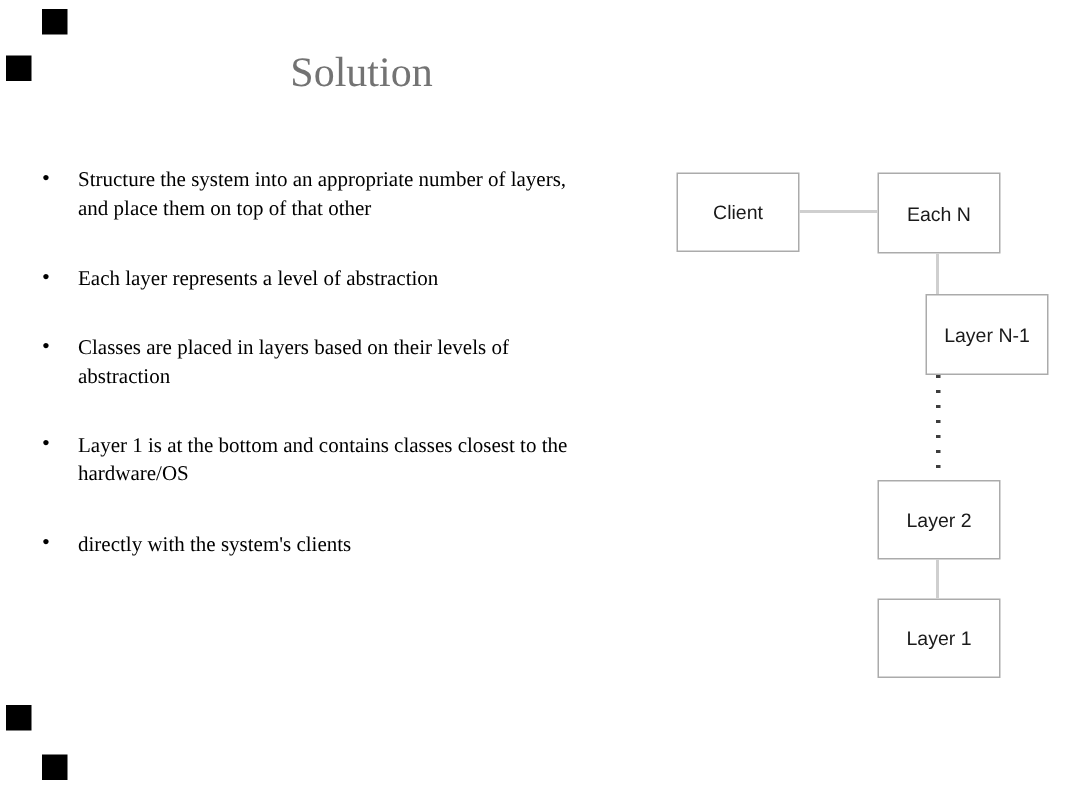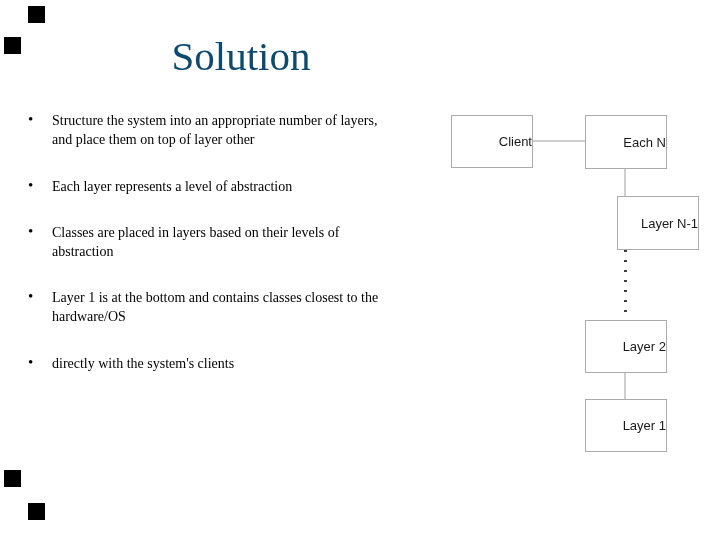--- a/index.html
+++ b/index.html
@@ -15,40 +15,40 @@
   .corner-mark { position:absolute; width:17px; height:17px; background:#000; }
   .cm-top-outer    { left:28px; top:6px; }
   .cm-top-inner    { left:4px;  top:37px; }
   .cm-bottom-inner { left:4px;  top:470px; }
   .cm-bottom-outer { left:28px; top:503px; }
 
   
   .title {
     position:absolute; left:0; top:33px; width:482px;
     text-align:center;
-    font-size:41px; line-height:1.15;
-    color:#0c4a6e;
+    font-size:28px; line-height:1.15;
+    color:#737373;
   }
 
   
   .bullet { position:absolute; left:28px; font-size:14px; line-height:19px; color:#000; }
   .bullet .dot { position:absolute; left:0; top:-1px; font-size:15px; }
   .bullet .lines { margin-left:24px; white-space:nowrap; }
   .b1 { top:111px; }
   .b2 { top:177px; }
   .b3 { top:223px; }
   .b4 { top:288px; }
   .b5 { top:354px; }
 
   
   .node {
     position:absolute; box-sizing:border-box;
     width:82px; height:53px;
     border:1px solid #ababab; background:#fff;
-    display:flex; align-items:center; justify-content:flex-end;
+    display:flex; align-items:center; justify-content:center;
     font-family:"Liberation Sans", sans-serif;
     font-size:13px; color:#1a1a1a;
   }
   .node-client  { left:451px; top:115px; }
   .node-layerN  { left:585px; top:115px; height:54px; }
   .node-layerN1 { left:585px; top:196px; height:54px;margin-left:32px; }
   .node-layer2  { left:585px; top:320px; }
   .node-layer1  { left:585px; top:399px; }
 
   .conn { position:absolute; background:#cfcfcf; }
@@ -69,21 +69,21 @@
   <div class="corner-mark cm-top-inner"></div>
   <div class="corner-mark cm-bottom-inner"></div>
   <div class="corner-mark cm-bottom-outer"></div>
 
   <div class="title">Solution</div>
 
   <div class="bullet b1">
     <span class="dot">•</span>
     <div class="lines">
       <div>Structure the system into an appropriate number of layers,</div>
-      <div>and place them on top of layer other</div>
+      <div>and place them on top of that other</div>
     </div>
   </div>
 
   <div class="bullet b2">
     <span class="dot">•</span>
     <div class="lines">
       <div>Each layer represents a level of abstraction</div>
     </div>
   </div>
 

